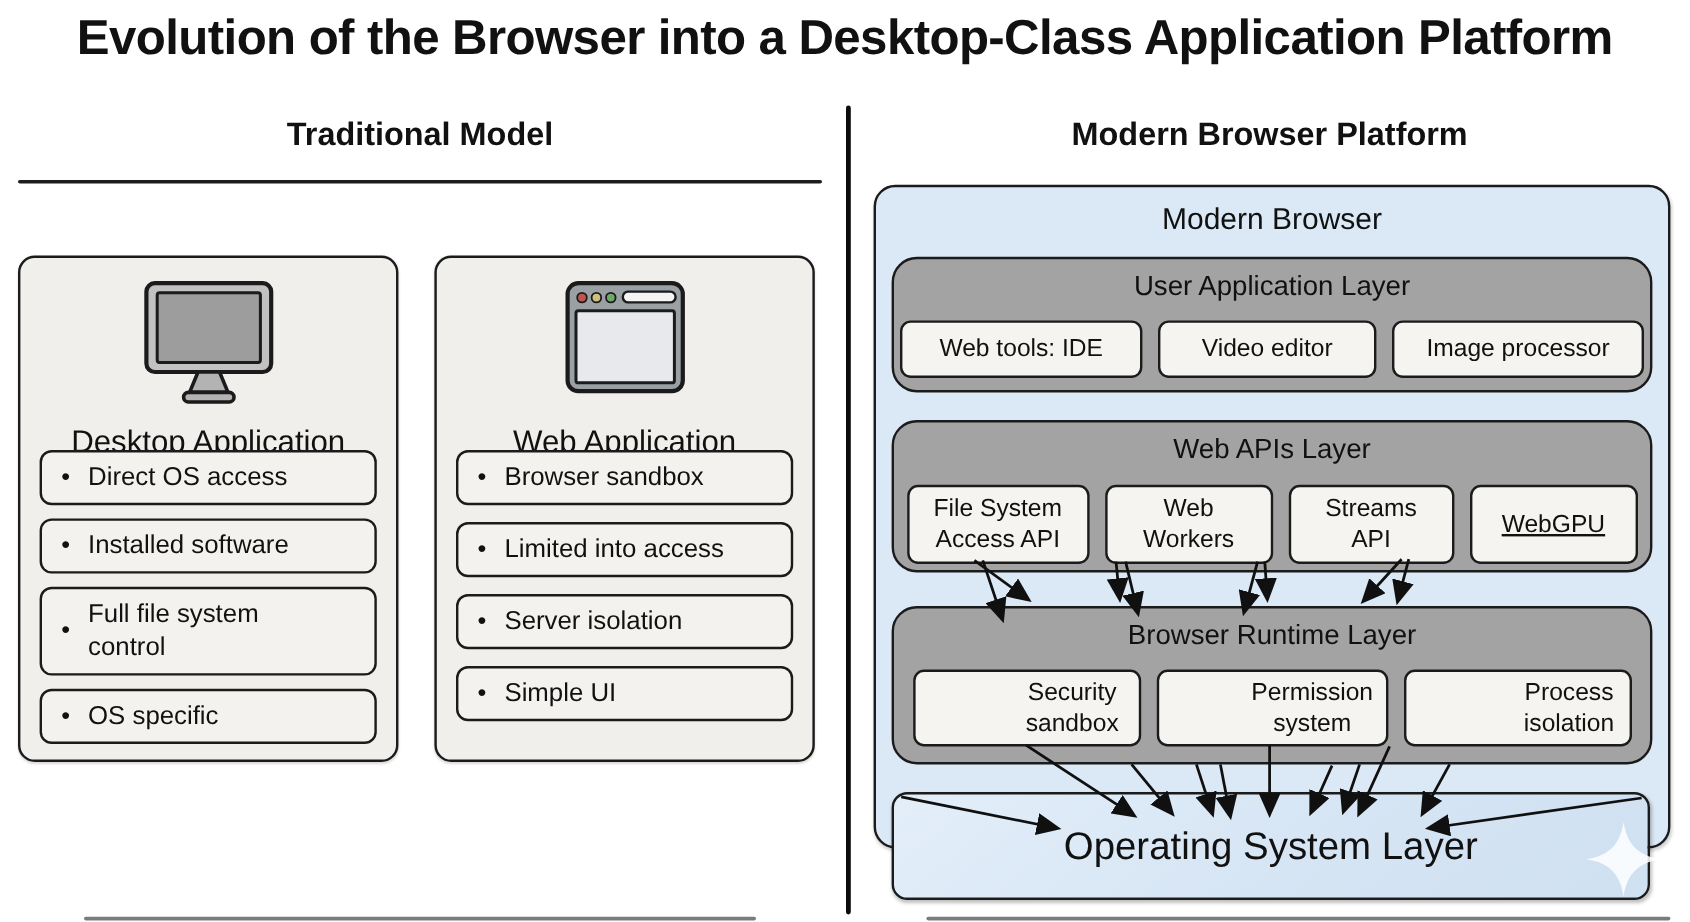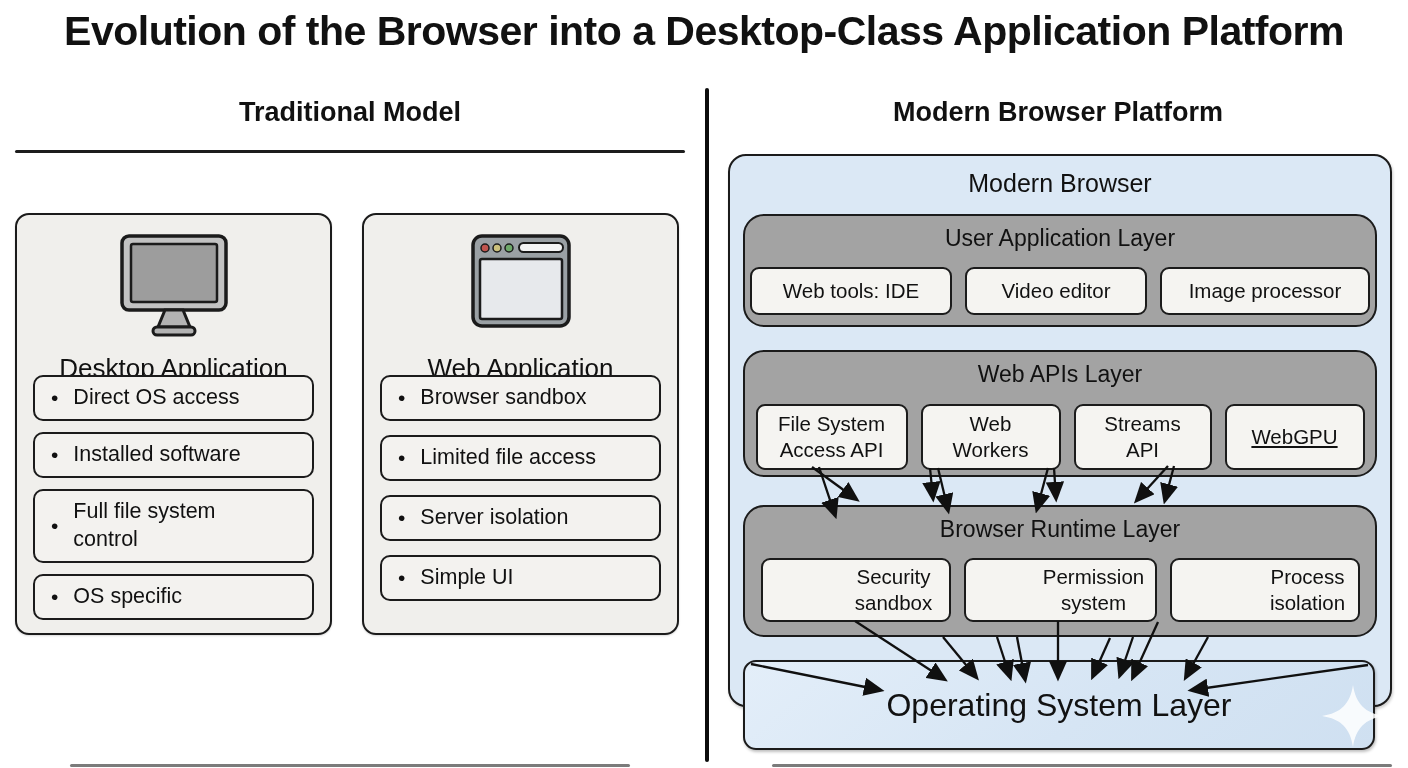--- a/index.html
+++ b/index.html
@@ -184,21 +184,21 @@
     </svg>
   </div>
   <div class="card-title">Web Application</div>
   <div class="bullet-list" style="gap:14px">
     <div class="bullet-item">
       <span class="bullet">•</span>
       <span>Browser sandbox</span>
     </div>
     <div class="bullet-item">
       <span class="bullet">•</span>
-      <span>Limited file access</span>
+      <span>Limited into access</span>
     </div>
     <div class="bullet-item">
       <span class="bullet">•</span>
       <span>Server isolation</span>
     </div>
     <div class="bullet-item">
       <span class="bullet">•</span>
       <span>Simple UI</span>
     </div>
   </div>

